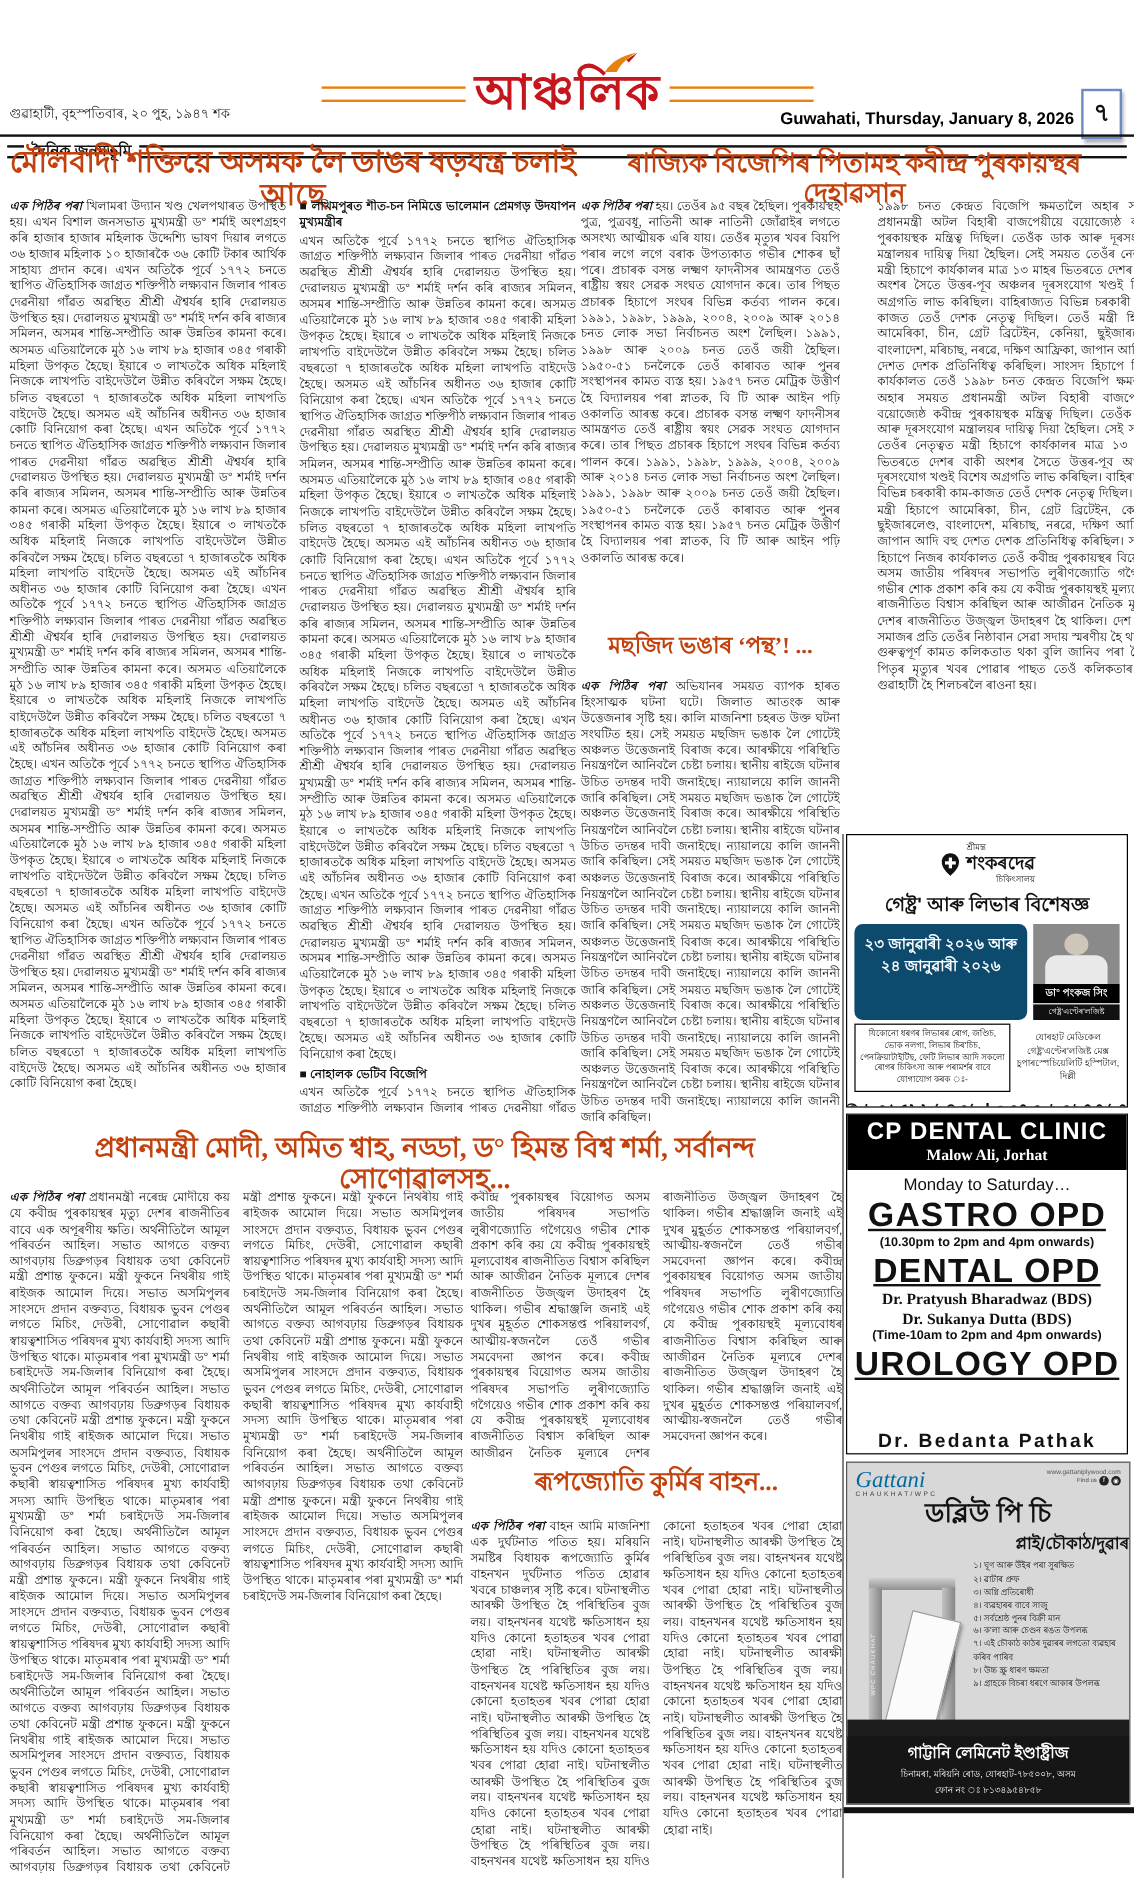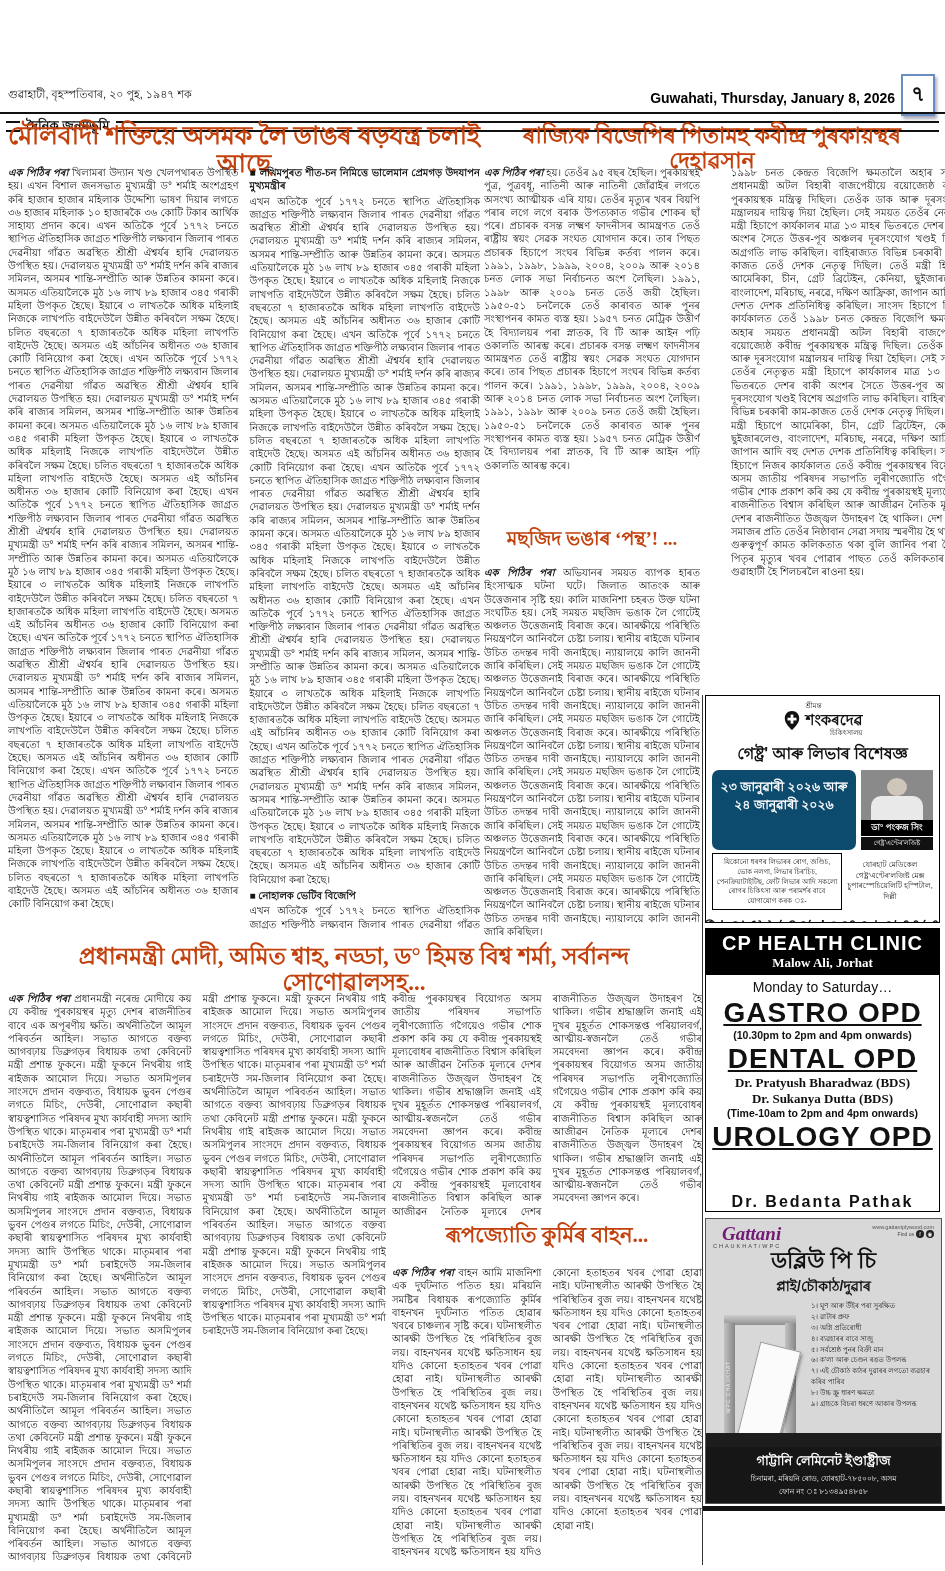--- a/index.html
+++ b/index.html
@@ -52,28 +52,28 @@
   .cp-days{font-size:14px;font-weight:normal;margin-top:4px;}
   .opd{font-size:28px;font-weight:bold;text-decoration:underline;letter-spacing:1px;margin-top:2px;}
   .opd-time{font-size:10.5px;font-weight:bold;}
   .opd-doc{font-family:"Liberation Serif",serif;font-size:13px;font-weight:bold;}
   .uro-doc{font-size:16px;font-weight:bold;letter-spacing:2px;margin-top:40px;}
   .uro-qual{font-size:9.5px;font-weight:bold;font-family:"Liberation Serif",serif;}
   .uro-time{font-size:12px;font-weight:bold;}
   .cp-contact{border-top:1.5px solid #000;margin-top:4px;padding:3px 0;
               font-family:"Liberation Serif",serif;font-size:11.5px;font-weight:bold;}
   .gat-ad{background:#d8d8d8;border:1px solid #555;position:relative;overflow:hidden;}
-  .gat-logo{font-family:"Liberation Serif",serif;font-style:italic;font-weight:bold;font-size:19px;color:#701a75;line-height:1;text-align:right;}
+  .gat-logo{font-family:"Liberation Serif",serif;font-style:italic;font-weight:normal;font-size:19px;color:#0369a1;line-height:1;}
   .gat-logosub{font-size:5.5px;letter-spacing:2px;color:#444;}
   .gat-web{font-size:5.5px;color:#555;text-align:right;}
   .gat-find{font-size:5px;color:#444;display:flex;align-items:center;gap:2px;justify-content:flex-end;}
   .sicon{width:8px;height:8px;border-radius:50%;background:#222;color:#fff;font-size:5.5px;
          display:inline-flex;align-items:center;justify-content:center;}
   .gat-title{font-size:22px;font-weight:bold;text-align:center;line-height:1.1;}
-  .gat-sub{font-size:14px;font-weight:bold;text-align:center;margin-top:2px;}
+  .gat-sub{font-size:14px;font-weight:bold;text-align:right;margin-top:2px;}
   .gat-list{font-size:7px;line-height:1.55;margin:0;padding:0;list-style:none;}
   .gat-bottom{position:absolute;left:0;right:0;bottom:0;background:#161616;color:#fff;
               text-align:center;padding:4px 2px 5px;}
   .gat-co{font-size:13px;font-weight:bold;}
   .gat-addr{font-size:7.5px;margin-top:1px;}
   .doorwrap{position:relative;width:95px;height:168px;}
   .dbarv{position:absolute;width:11px;height:125px;top:22px;background:linear-gradient(90deg,#c2c2c2,#868686);}
   .dtop{position:absolute;height:10px;background:linear-gradient(#cecece,#909090);}
   .panel{position:absolute;width:40px;height:112px;background:#fbfbfb;border:1px solid #9a9a9a;
          transform:rotate(14deg);left:34px;top:44px;box-shadow:2px 2px 3px rgba(0,0,0,.35);}
@@ -82,20 +82,31 @@
   .floor{position:absolute;left:0;right:0;bottom:0;height:70px;background:#1d1d1d;}
   .botrule{background:#111;}
 </style>
 </head>
 <body>
 
 <div id="page">
 
   <div class="abs dline" style="left:8px;top:86px;">গুৱাহাটী, বৃহস্পতিবাৰ, ২০ পুহ, ১৯৪৭ শক</div>
 
+  <div class="abs" style="left:268px;top:58px;width:410px;display:flex;align-items:center;gap:8px;">
+    <div class="mbar" style="flex:1;"></div>
+    <div style="position:relative;">
+      <svg class="abs" style="right:18px;top:-15px;" width="30" height="18" viewBox="0 0 30 18">
+        <path d="M2 17 C9 7 16 4 28 1 C19 7 15 11 12 17 Z" fill="#e8820c"></path>
+        <path d="M20 7 C24 4 26 3 29 1 C26 5 24 7 22 9 Z" fill="#c4161c"></path>
+      </svg>
+      <span class="mast">আঞ্চলিক</span>
+    </div>
+    <div class="mbar" style="flex:1;"></div>
+  </div>
 
   <div class="abs dline-r" style="right:50px;top:90px;">Guwahati, Thursday, January 8, 2026</div>
   <div class="abs pgbox" style="right:10px;top:74px;">
     <span>৭</span>
   </div>
 
   <div class="abs thinrule" style="left:0;top:112px;width:945px;"></div>
   <div class="abs" style="left:6px;top:116px;width:933px;display:flex;align-items:center;">
     <div class="dbar" style="width:14px;"></div>
     <div class="papername">দৈনিক জনমভূমি</div>
@@ -186,21 +197,21 @@
       <span style="font-size:14px;">✆</span>
       <span>৯৩৬৫৮৮১৪৩১</span>
       <span>|</span>
       <span>০৩৭৩-২৩২৭৭১৭</span>
     </div>
 
   </div>
 
   <div class="abs adbox cp-ad" style="left:705px;top:928px;width:235px;height:284px;overflow:hidden;">
     <div class="cp-head">
-      <div class="cp-name">CP HEALTH CLINIC</div>
+      <div class="cp-name">CP DENTAL CLINIC</div>
       <div class="cp-addr">Malow Ali, Jorhat</div>
     </div>
     <div class="cp-days">Monday to Saturday…</div>
     <div class="opd">GASTRO OPD</div>
     <div class="opd-time">(10.30pm to 2pm and 4pm onwards)</div>
     <div class="opd">DENTAL OPD</div>
     <div class="opd-doc">Dr. Pratyush Bharadwaz (BDS)</div>
     <div class="opd-doc">Dr. Sukanya Dutta (BDS)</div>
     <div class="opd-time">(Time-10am to 2pm and 4pm onwards)</div>
     <div class="opd">UROLOGY OPD</div>

